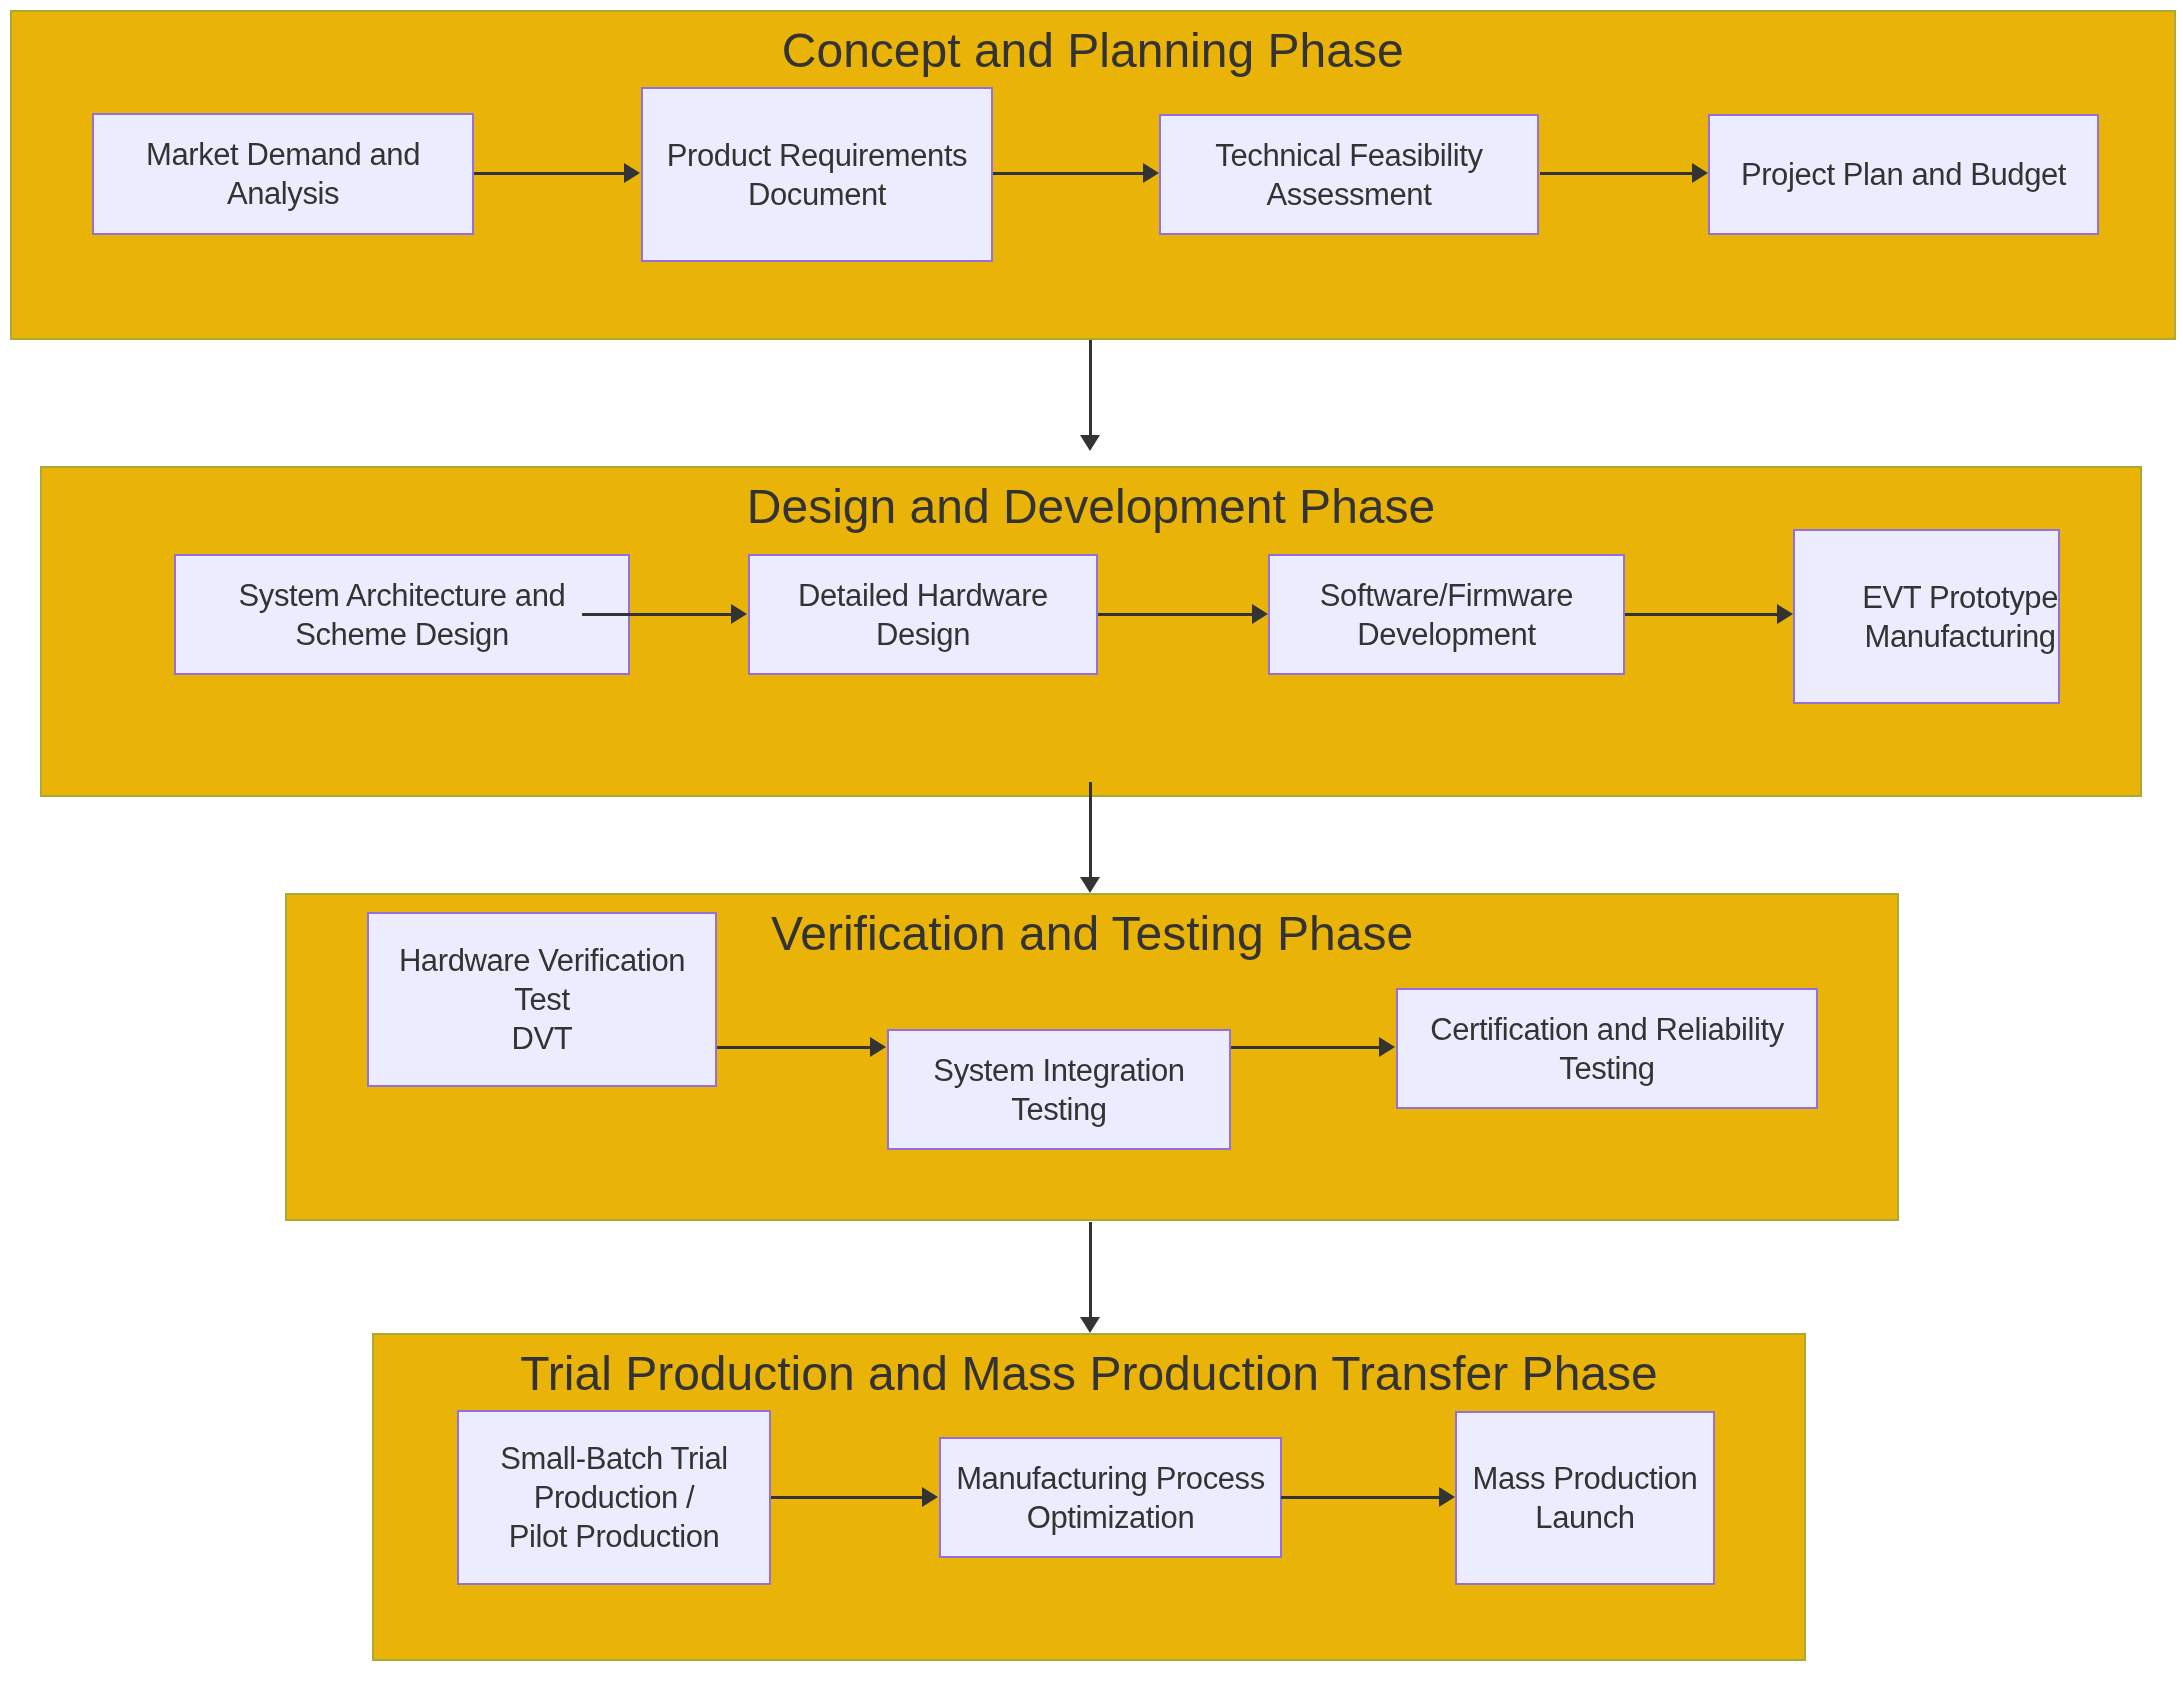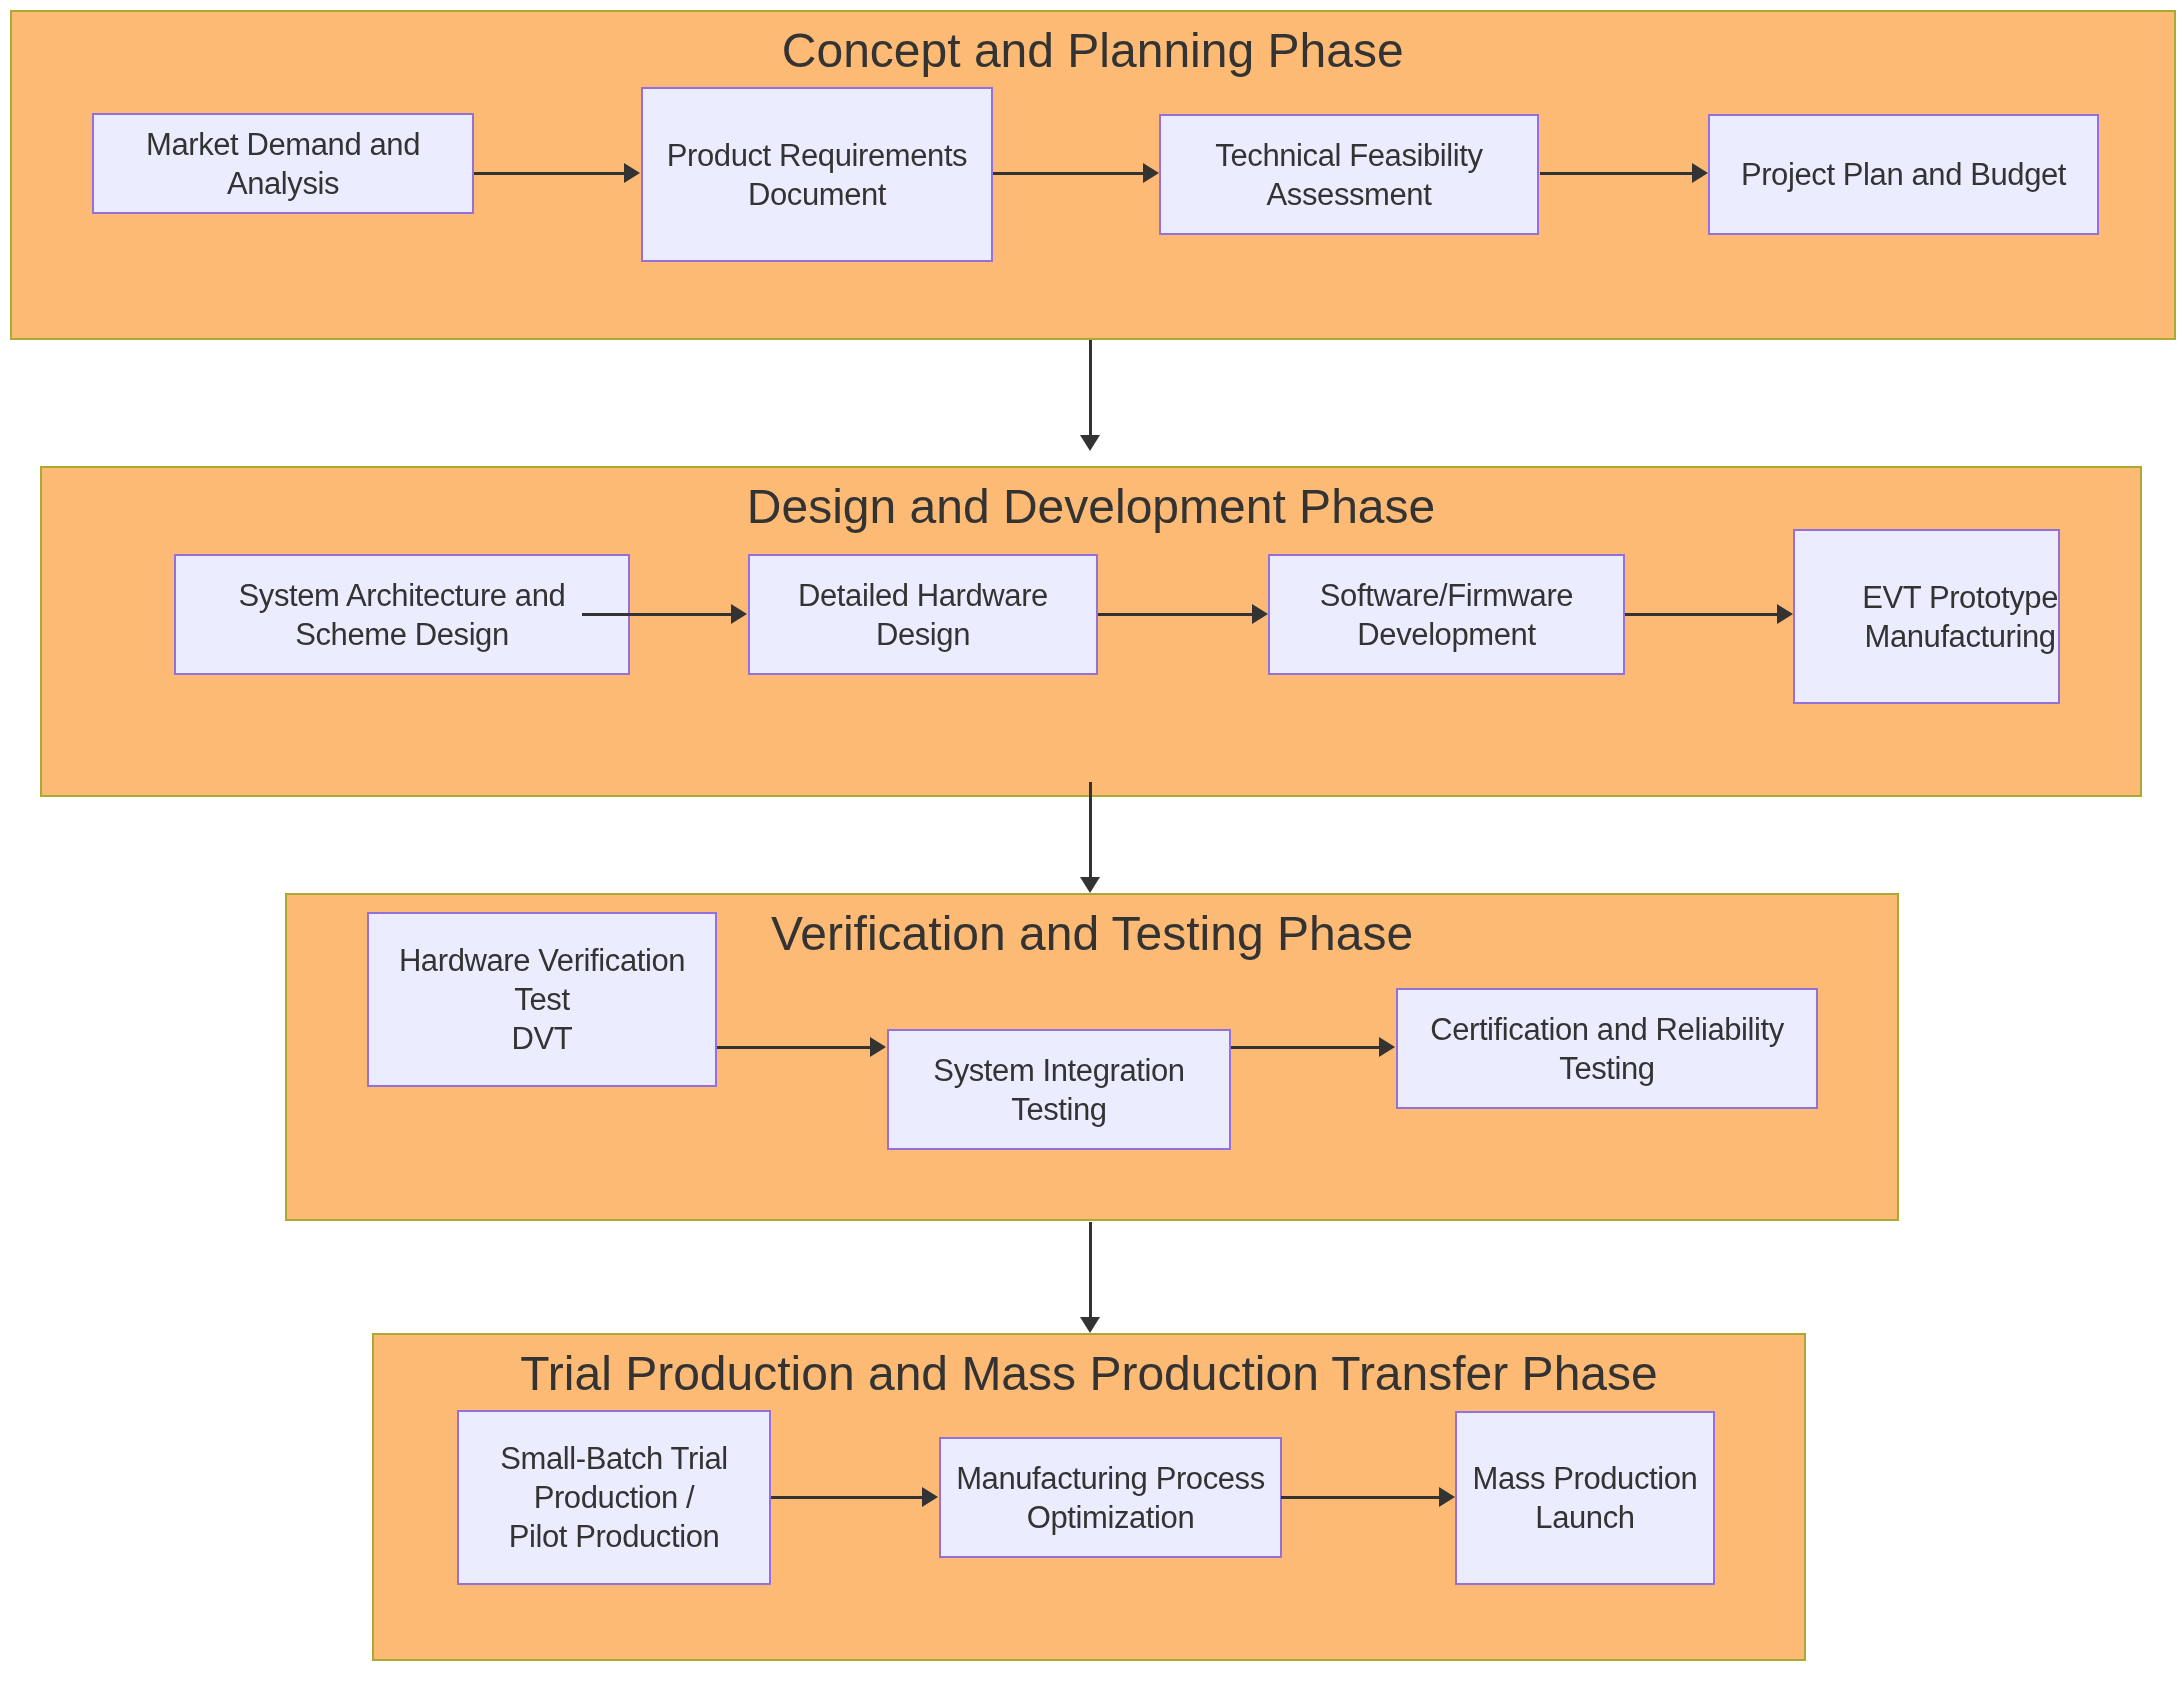--- a/index.html
+++ b/index.html
@@ -6,21 +6,21 @@
   #stage{
     position:relative;
     width:2183px;height:1682px;
     background:#ffffff;
     font-family:"Liberation Sans", sans-serif;
     overflow:hidden;
   }
   .phase{
     position:absolute;
     box-sizing:border-box;
-    background:#fdba74;
+    background:#eab308;
     border:2.2px solid #aaaa33;
   }
   .phase-title{
     position:absolute;
     left:0;right:0;top:0;
     padding-top:10.4px;
     text-align:center;
     font-size:48px;
     line-height:1.2;
     color:#333333;
@@ -64,21 +64,21 @@
   </div>
 
   <div class="phase" style="left:285px;top:893px;width:1614px;height:328px;">
     <div class="phase-title">Verification and Testing Phase</div>
   </div>
 
   <div class="phase" style="left:372px;top:1333px;width:1434px;height:328px;">
     <div class="phase-title">Trial Production and Mass Production Transfer Phase</div>
   </div>
 
-  <div class="node" style="left:92px;top:113px;width:382px;height:101px;">
+  <div class="node" style="left:92px;top:113px;width:382px;height:122px;">
     <span class="lbl">Market Demand and Analysis</span>
   </div>
   <div class="node" style="left:641px;top:87px;width:352px;height:175px;">
     <span class="lbl">Product Requirements
 Document</span>
   </div>
   <div class="node" style="left:1159px;top:114px;width:380px;height:121px;">
     <span class="lbl">Technical Feasibility
 Assessment</span>
   </div>

